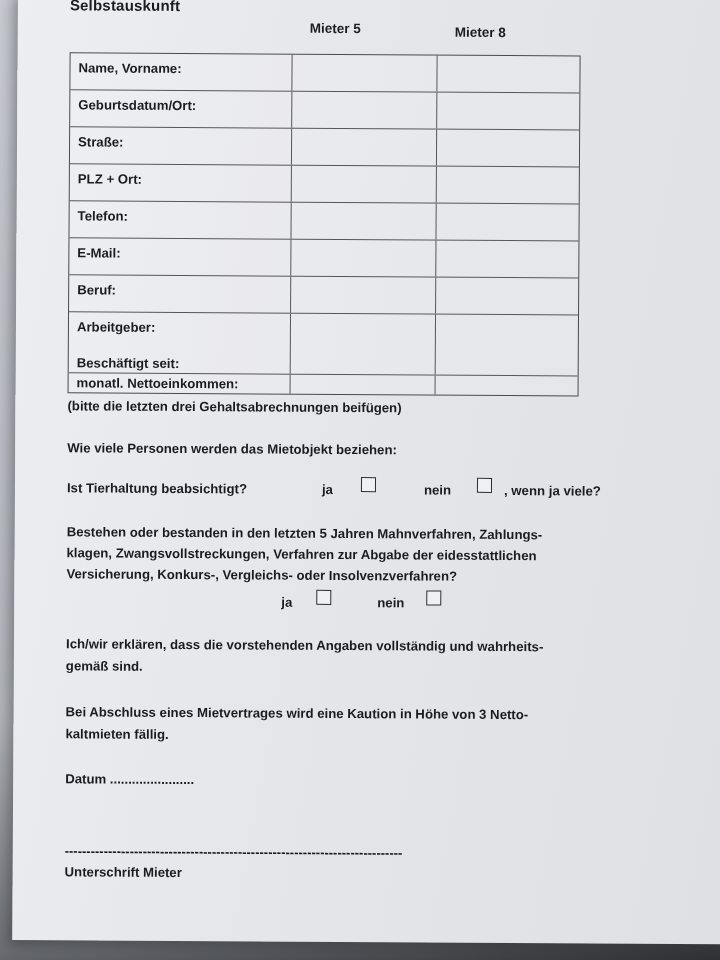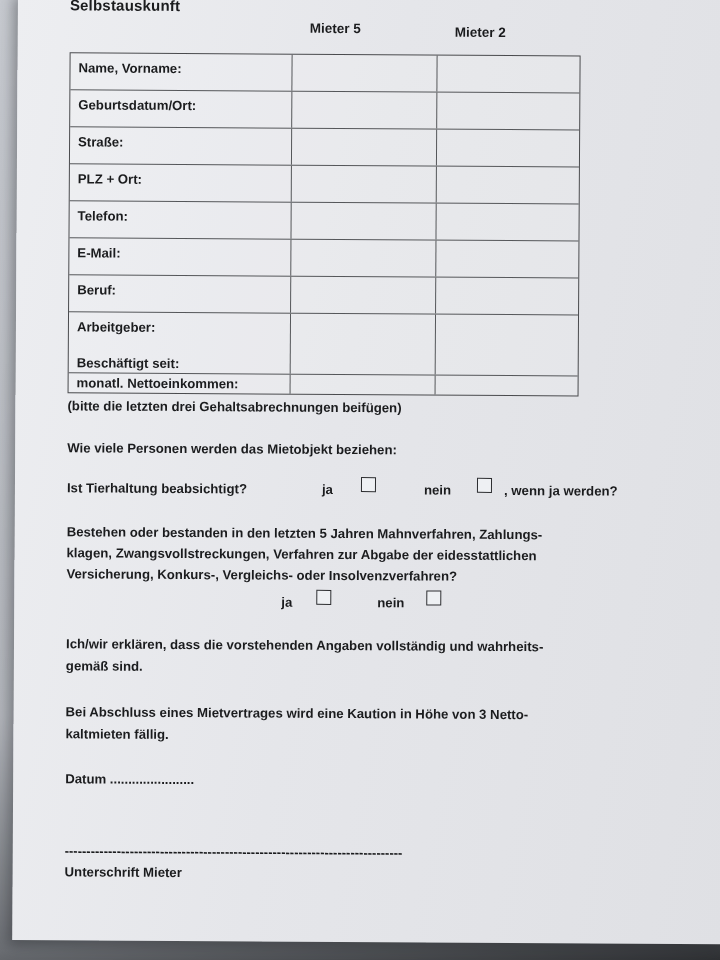--- a/index.html
+++ b/index.html
@@ -86,21 +86,21 @@
 </head>
 <body>
 
 <div class="paper">
   <div class="content">
 
     <div class="title">Selbstauskunft</div>
 
     <div class="col-headers">
       <span class="h1">Mieter 5</span>
-      <span class="h2">Mieter 2</span>
+      <span class="h2">Mieter 8</span>
     </div>
 
     <div class="ftable">
       <div class="frow h37">
         <div class="cell lbl">Name, Vorname:</div>
         <div class="cell val1"></div>
         <div class="cell val2"></div>
       </div>
       <div class="frow h37">
         <div class="cell lbl">Geburtsdatum/Ort:</div>
@@ -150,21 +150,21 @@
     <div class="note">(bitte die letzten drei Gehaltsabrechnungen beifügen)</div>
 
     <div class="q-persons">Wie viele Personen werden das Mietobjekt beziehen:</div>
 
     <div class="inline-row pets-row">
       <span class="q">Ist Tierhaltung beabsichtigt?</span>
       <span class="yes">ja</span>
       <span class="checkbox cb1"></span>
       <span class="no">nein</span>
       <span class="checkbox cb2"></span>
-      <span class="suffix">, wenn ja werden?</span>
+      <span class="suffix">, wenn ja viele?</span>
     </div>
 
     <div class="para">
       <div>Bestehen oder bestanden in den letzten 5 Jahren Mahnverfahren, Zahlungs-</div>
       <div>klagen, Zwangsvollstreckungen, Verfahren zur Abgabe der eidesstattlichen</div>
       <div>Versicherung, Konkurs-, Vergleichs- oder Insolvenzverfahren?</div>
     </div>
 
     <div class="inline-row yn-row">
       <span>ja</span>

